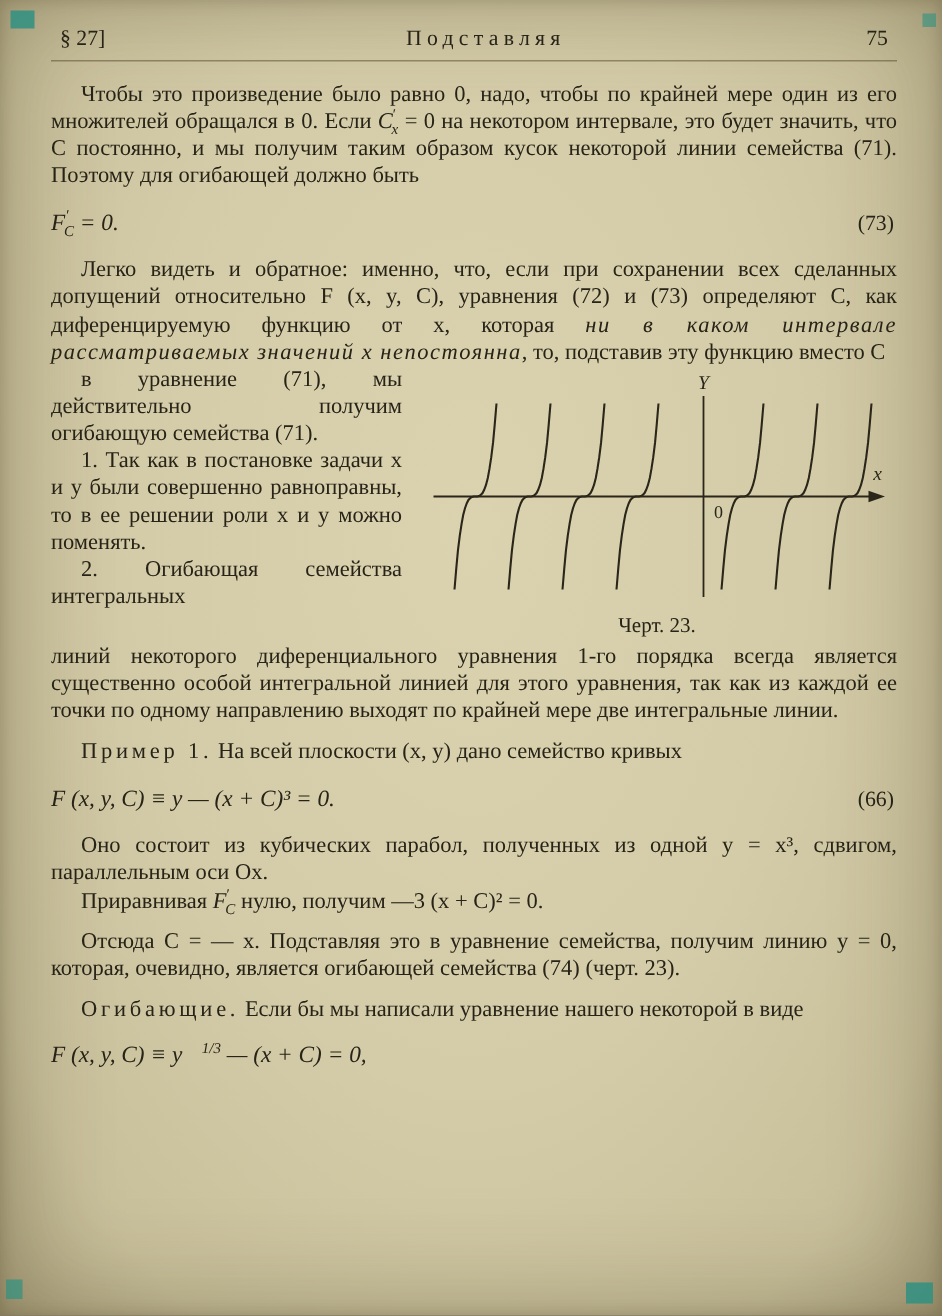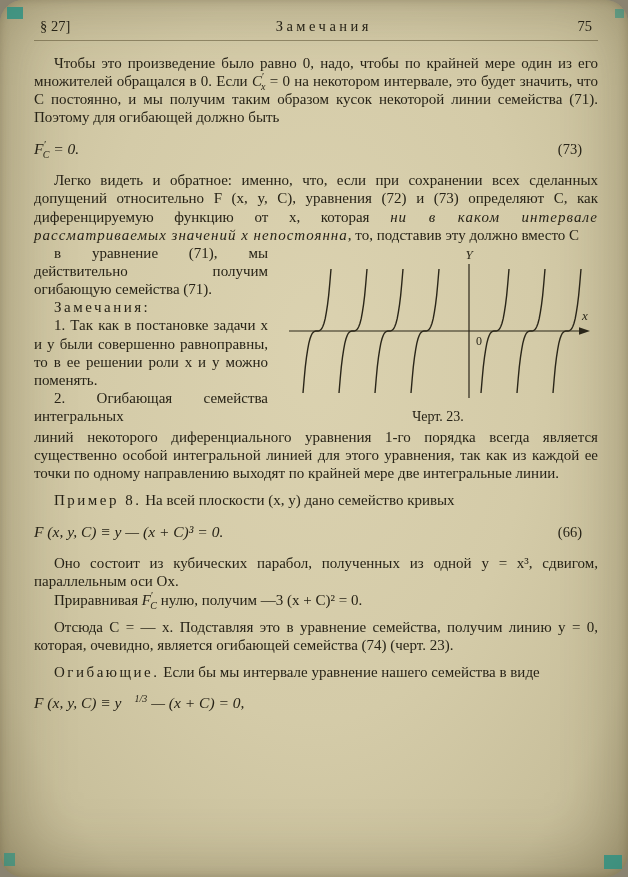--- a/index.html
+++ b/index.html
@@ -5,21 +5,20 @@
   html,body{margin:0;padding:0;background:#8a8370;}
   .page{
     position:relative;
     width:628px;height:877px;
     margin:0 auto;
     overflow:hidden;
     background:radial-gradient(ellipse at 50% 40%, #dbd2b0 0%, #d4cba8 50%, #c8bf9b 82%, #b1a783 100%);
     box-shadow:inset 0 0 70px rgba(70,60,30,.38), inset 0 0 10px rgba(70,60,30,.25);
     color:#272317;
     font-family:"Liberation Serif","DejaVu Serif",serif;
-    border-radius:23px;
   }
   .inner{padding:16px 30px 0 34px;}
   .pghead{
     display:flex;justify-content:space-between;align-items:baseline;
     font-size:14.5px;
     padding:2px 6px 5px 6px;
     border-bottom:1px solid rgba(80,70,40,.5);
     margin-bottom:13px;
   }
   .pghead .title{letter-spacing:3.5px;}
@@ -29,21 +28,21 @@
   .gap-top{margin-top:9px;}
   .sp{letter-spacing:2.5px;}
   .itsp{font-style:italic;letter-spacing:1px;}
   .vr{font-style:italic;}
   sup{font-size:10px;line-height:0;}
   sub{font-size:10px;line-height:0;margin-left:-3px;}
   .equation{
     position:relative;text-align:left;
     margin:13px 0;font-style:italic;font-size:15.5px;font-family:Liberation Serif, serif;
   }
-  .equation .eq-num{position:absolute;right:16px;top:1px;font-style:normal;font-size:14.5px;}
+  .equation .eq-num{position:absolute;right:2px;top:1px;font-style:normal;font-size:14.5px;}
   .wrap-sec::after{content:"";display:block;clear:both;}
   figure.fig{float:right;width:320px;margin:2px 0 2px 10px;text-align:center;}
   figure.fig figcaption{font-size:14px;margin-top:1px;}
   svg .axis{stroke:#2a2619;stroke-width:1.2;fill:none;}
   svg path{stroke:#2a2619;stroke-width:1.4;fill:none;}
   svg polygon{fill:#2a2619;stroke:none;}
   svg text{font-family:"Liberation Serif","DejaVu Serif",serif;font-size:13px;font-style:italic;fill:#2a2619;}
   svg text.upright{font-style:normal;font-size:12px;}
   .artifact{position:absolute;background:#2f9181;opacity:.85;}
   .a-tl{left:7px;top:7px;width:16px;height:12px;}
@@ -58,34 +57,34 @@
 
   <div class="artifact a-tl"></div>
   <div class="artifact a-tr"></div>
   <div class="artifact a-bl"></div>
   <div class="artifact a-br"></div>
 
   <div class="inner">
 
     <header class="pghead">
       <span>§ 27]</span>
-      <span class="title">Замечания</span>
+      <span class="title">Подставляя</span>
       <span>75</span>
     </header>
 
     <main>
 
       <p><span>Чтобы это произведение было равно 0, надо, чтобы по крайней мере один из его множителей обращался в 0. Если </span><span class="vr">C</span><sup>′</sup><sub class="vr">x</sub><span> = 0 на некотором интервале, это будет значить, что C постоянно, и мы получим таким образом кусок некоторой линии семейства (71). Поэтому для огибающей должно быть</span></p>
 
       <div class="equation">
         <span><span>F</span><sup>′</sup><sub>C</sub><span> = 0.</span></span>
         <span class="eq-num">(73)</span>
       </div>
 
-      <p><span>Легко видеть и обратное: именно, что, если при сохранении всех сделанных допущений относительно F (x, y, C), уравнения (72) и (73) определяют C, как диференцируемую функцию от x, которая </span><span class="itsp">ни в каком интервале рассматриваемых значений x непостоянна</span><span>, то, подставив эту должно вместо C</span></p>
+      <p><span>Легко видеть и обратное: именно, что, если при сохранении всех сделанных допущений относительно F (x, y, C), уравнения (72) и (73) определяют C, как диференцируемую функцию от x, которая </span><span class="itsp">ни в каком интервале рассматриваемых значений x непостоянна</span><span>, то, подставив эту функцию вместо C</span></p>
 
       <div class="wrap-sec">
 
         <figure class="fig">
           <svg width="314" height="158" viewBox="0 0 314 158">
             <line class="axis" x1="8" y1="85" x2="300" y2="85"></line>
             <polygon points="309,85 298,81.2 298,88.8"></polygon>
             <line class="axis" x1="188" y1="18" x2="188" y2="152"></line>
             <text x="304" y="74" text-anchor="middle">x</text>
             <text x="188" y="13" text-anchor="middle">Y</text>
@@ -95,42 +94,41 @@
               <path d="M94.0 147.0L95.2 132.8L96.3 120.9L97.5 111.2L98.7 103.4L99.8 97.3L101.0 92.8L102.2 89.5L103.3 87.3L104.5 86.0L105.7 85.3L106.8 85.0L108.0 85.0L109.2 85.0L110.3 84.7L111.5 84.0L112.7 82.7L113.8 80.5L115.0 77.3L116.2 72.7L117.3 66.6L118.5 58.8L119.7 49.1L120.8 37.2L122.0 23.0"></path>
               <path d="M130.0 147.0L131.2 132.8L132.3 120.9L133.5 111.2L134.7 103.4L135.8 97.3L137.0 92.8L138.2 89.5L139.3 87.3L140.5 86.0L141.7 85.3L142.8 85.0L144.0 85.0L145.2 85.0L146.3 84.7L147.5 84.0L148.7 82.7L149.8 80.5L151.0 77.3L152.2 72.7L153.3 66.6L154.5 58.8L155.7 49.1L156.8 37.2L158.0 23.0"></path>
               <path d="M200.0 147.0L201.2 132.8L202.3 120.9L203.5 111.2L204.7 103.4L205.8 97.3L207.0 92.8L208.2 89.5L209.3 87.3L210.5 86.0L211.7 85.3L212.8 85.0L214.0 85.0L215.2 85.0L216.3 84.7L217.5 84.0L218.7 82.7L219.8 80.5L221.0 77.3L222.2 72.7L223.3 66.6L224.5 58.8L225.7 49.1L226.8 37.2L228.0 23.0"></path>
               <path d="M236.0 147.0L237.2 132.8L238.3 120.9L239.5 111.2L240.7 103.4L241.8 97.3L243.0 92.8L244.2 89.5L245.3 87.3L246.5 86.0L247.7 85.3L248.8 85.0L250.0 85.0L251.2 85.0L252.3 84.7L253.5 84.0L254.7 82.7L255.8 80.5L257.0 77.3L258.2 72.7L259.3 66.6L260.5 58.8L261.7 49.1L262.8 37.2L264.0 23.0"></path>
               <path d="M272.0 147.0L273.2 132.8L274.3 120.9L275.5 111.2L276.7 103.4L277.8 97.3L279.0 92.8L280.2 89.5L281.3 87.3L282.5 86.0L283.7 85.3L284.8 85.0L286.0 85.0L287.2 85.0L288.3 84.7L289.5 84.0L290.7 82.7L291.8 80.5L293.0 77.3L294.2 72.7L295.3 66.6L296.5 58.8L297.7 49.1L298.8 37.2L300.0 23.0"></path>
             </svg>
           <figcaption>Черт. 23.</figcaption>
         </figure>
 
         <p><span>в уравнение (71), мы действительно получим огибающую семейства (71).</span></p>
-        <p><span class="sp">Замечания:</span></p>
         <p><span>1. Так как в постановке задачи x и y были совершенно равноправны, то в ее решении роли x и y можно поменять.</span></p>
         <p><span>2. Огибающая семейства интегральных</span></p>
 
       </div>
 
       <p class="noind"><span>линий некоторого диференциального уравнения 1-го порядка всегда является существенно особой интегральной линией для этого уравнения, так как из каждой ее точки по одному направлению выходят по крайней мере две интегральные линии.</span></p>
 
-      <p class="gap-top"><span class="sp">Пример 8.</span><span> На всей плоскости (x, y) дано семейство кривых</span></p>
+      <p class="gap-top"><span class="sp">Пример 1.</span><span> На всей плоскости (x, y) дано семейство кривых</span></p>
 
       <div class="equation">
         <span>F (x, y, C) ≡ y — (x + C)³ = 0.</span>
         <span class="eq-num">(66)</span>
       </div>
 
       <p class="gap-top"><span>Оно состоит из кубических парабол, полученных из одной y = x³, сдвигом, параллельным оси Ox.</span></p>
 
       <p><span>Приравнивая </span><span class="vr">F</span><sup>′</sup><sub class="vr">C</sub><span> нулю, получим —3 (x + C)² = 0.</span></p>
 
       <p class="gap-top"><span>Отсюда C = — x. Подставляя это в уравнение семейства, получим линию y = 0, которая, очевидно, является огибающей семейства (74) (черт. 23).</span></p>
 
-      <p class="gap-top"><span class="sp">Огибающие.</span><span> Если бы мы интервале уравнение нашего семейства в виде</span></p>
+      <p class="gap-top"><span class="sp">Огибающие.</span><span> Если бы мы написали уравнение нашего некоторой в виде</span></p>
 
       <div class="equation">
         <span><span>F (x, y, C) ≡ y</span><sup style="margin-left:13px;">1/3</sup><span> — (x + C) = 0,</span></span>
       </div>
 
     </main>
   </div>
 </div>
 
 </body></html>

